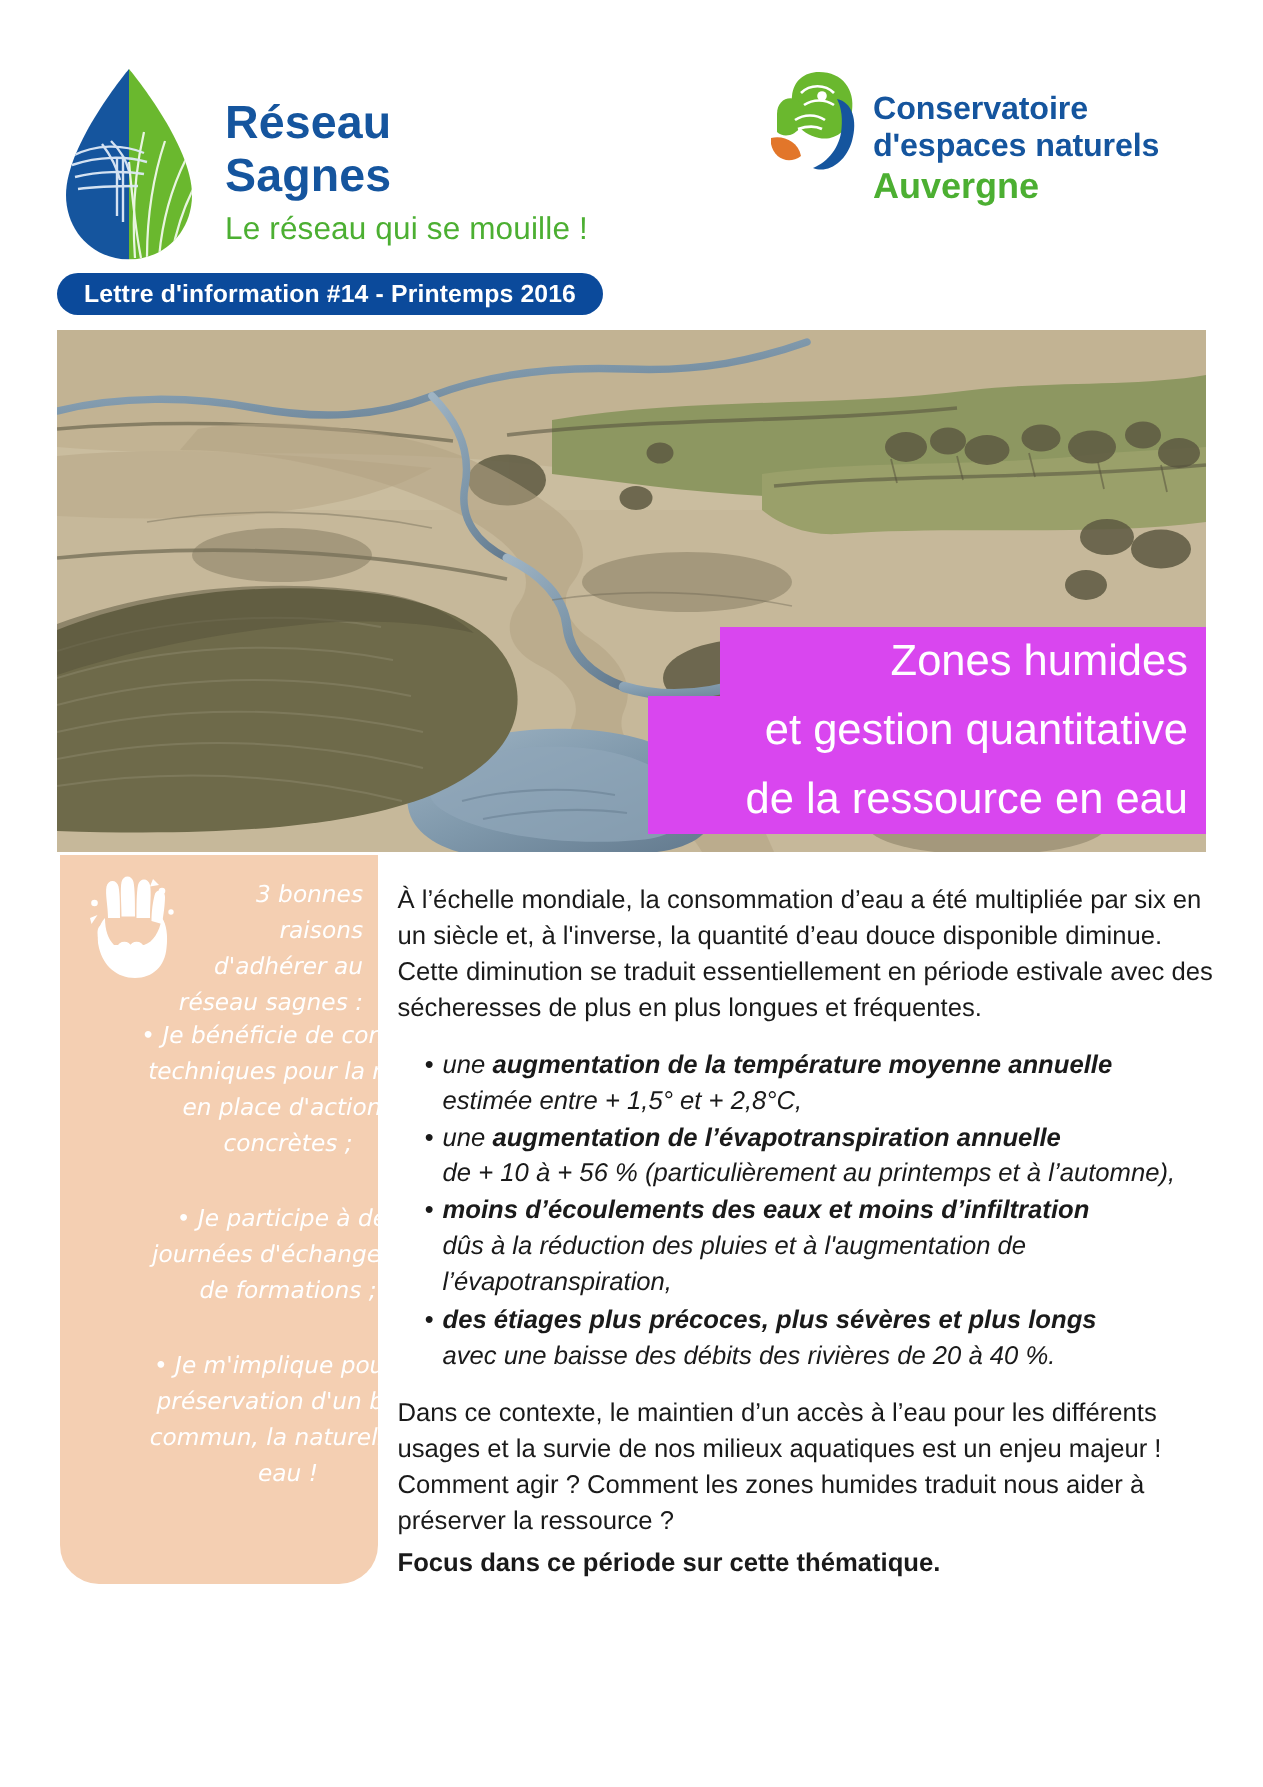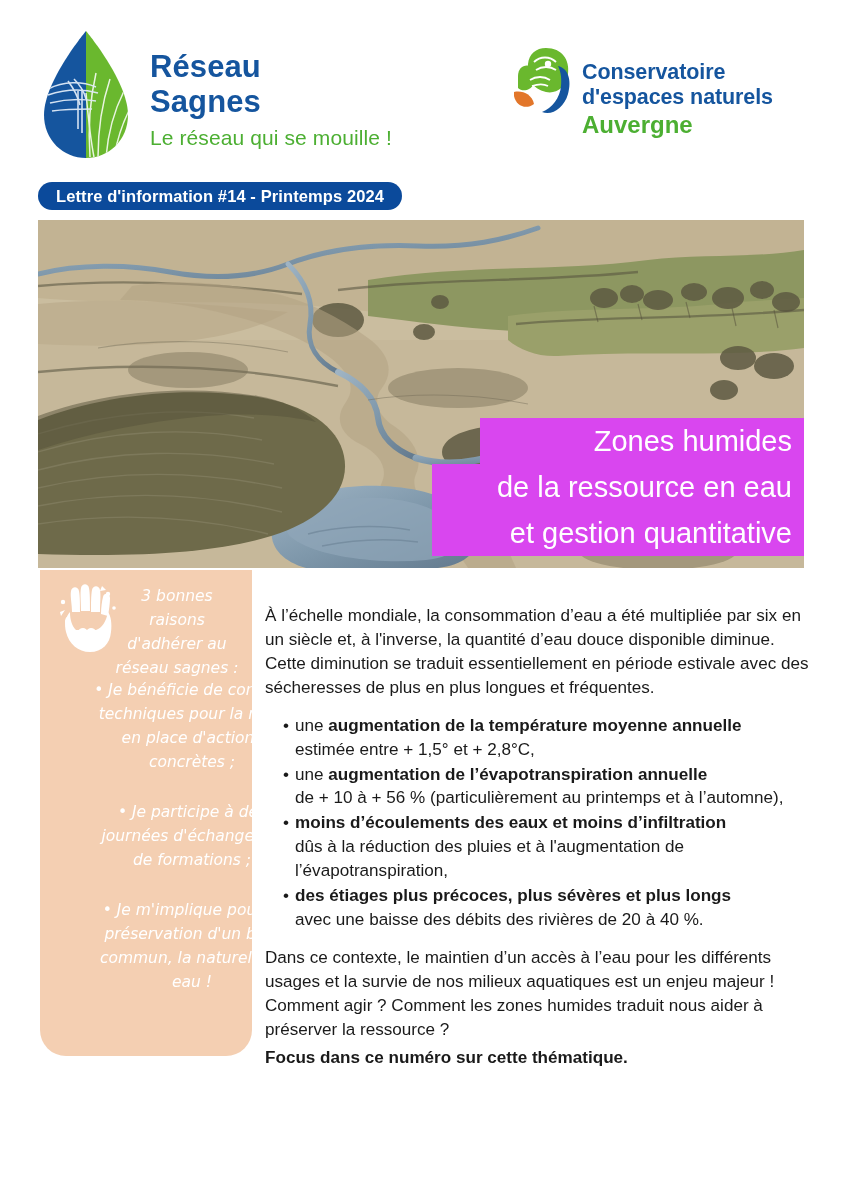--- a/index.html
+++ b/index.html
@@ -16,21 +16,21 @@
   }
 
   
   .header {
     position: absolute;
     left: 0; top: 0;
     width: 842px; height: 175px;
   }
   .logo-sagnes {
     position: absolute;
-    left: 38px; top: 29px;
+    left: 38px; top: 44px;
     width: 390px; height: 140px;
   }
   .drop-wrap {
     position: absolute;
     left: 0; top: 0;
     width: 96px; height: 132px;
   }
   .logo-text {
     position: absolute;
     left: 112px; top: 20px;
@@ -142,21 +142,21 @@
     width: 62px; height: 74px;
   }
   .side-head {
     position: absolute;
     left: 72px; top: 14px;
     width: 130px;
     font-family: "DejaVu Sans", sans-serif;
     font-size: 15.5px;
     font-style: italic;
     line-height: 1.55;
-    text-align: center;
+    text-align: right;
   }
   .side-list {
     position: absolute;
     left: 6px; top: 108px;
     width: 200px;
     font-family: "DejaVu Sans", sans-serif;
     font-style: italic;
     font-size: 15.5px;
     line-height: 1.55;
     margin-left: 46px;
@@ -165,28 +165,28 @@
   .side-item:last-child { margin-bottom: 0; }
 
   
   .content {
     position: absolute;
     left: 265px; top: 588px;
     width: 545px;
     color: #1a1a1a;
     font-size: 17.1px;
     line-height: 1.40;
-    margin-top: 16px;
   }
   .content p { margin: 0 0 14px 0; }
   .content p.tight { margin-bottom: 4px; }
   .bullets {
     margin: 0 0 14px 0;
     padding: 0;
     list-style: none;
+    font-style: italic;
   }
   .bullets > li {
     position: relative;
     padding-left: 30px;
     margin-bottom: 1px;
   }
   .bullets > li::before {
     content: "•";
     position: absolute;
     left: 18px;
@@ -258,21 +258,21 @@
     </div>
     <div class="cen-text">
       <div class="cen-line">Conservatoire</div>
       <div class="cen-line">d'espaces naturels</div>
       <div class="cen-sub">Auvergne</div>
     </div>
   </div>
 </div>
 
 <div class="pill">
-  <span>Lettre d'information #14 - Printemps 2024</span>
+  <span>Lettre d'information #14 - Printemps 2016</span>
 </div>
 
 <div class="photo">
   <svg width="766" height="348" viewBox="0 0 766 348" preserveAspectRatio="none" role="img">
     <defs>
       <linearGradient id="gDry" x1="0" y1="0" x2="0" y2="1">
         <stop offset="0%" stop-color="#cfc3a8"></stop>
         <stop offset="55%" stop-color="#c4b496"></stop>
         <stop offset="100%" stop-color="#a89madd"></stop>
       </linearGradient>
@@ -378,22 +378,22 @@
       <path d="M460 286 C510 280 560 282 600 292"></path>
       <path d="M470 316 C520 308 580 310 630 322"></path>
       <path d="M330 180 C380 172 440 174 490 184"></path>
       <path d="M60 128 C120 118 190 120 250 132"></path>
     </g>
   </svg>
 </div>
 
 <div class="title-block">
   <span class="title-line l1">Zones humides</span>
+  <span class="title-line">et gestion quantitative</span>
   <span class="title-line">de la ressource en eau</span>
-  <span class="title-line">et gestion quantitative</span>
 </div>
 
 <aside class="sidebar">
   <div class="hand-icon">
     <svg width="62" height="74" viewBox="0 0 62 74">
       <g fill="#ffffff">
         <path d="M16 30 C16 22 14 14 15 9 C16 4 22 4 23 9 C24 14 24 22 24 30 Z"></path>
         <path d="M25 29 C25 20 24 11 25 6 C26 1 32 1 33 6 C34 11 34 20 34 29 Z"></path>
         <path d="M35 30 C35 22 35 13 36 8 C37 3 43 3 44 8 C45 13 44 22 44 30 Z"></path>
         <path d="M45 32 C45 25 46 19 47 15 C48 10 54 11 54 16 C54 21 53 28 52 34 Z"></path>
@@ -431,14 +431,14 @@
     <li><span>une </span><b>augmentation de la température moyenne annuelle</b><span class="cont">estimée entre + 1,5° et + 2,8°C,</span></li>
 
     <li><span>une </span><b>augmentation de l’évapotranspiration annuelle</b><span class="cont">de + 10 à + 56 % (particulièrement au printemps et à l’automne),</span></li>
 
     <li><span></span><b>moins d’écoulements des eaux et moins d’infiltration</b><span class="cont">dûs à la réduction des pluies et à l'augmentation de l’évapotranspiration,</span></li>
 
     <li><span></span><b>des étiages plus précoces, plus sévères et plus longs</b><span class="cont">avec une baisse des débits des rivières de 20 à 40 %.</span></li>
   </ul>
 
   <p class="tight">Dans ce contexte, le maintien d’un accès à l’eau pour les différents usages et la survie de nos milieux aquatiques est un enjeu majeur ! Comment agir ? Comment les zones humides traduit nous aider à préserver la ressource ?</p>
-  <p><b>Focus dans ce numéro sur cette thématique.</b></p>
+  <p><b>Focus dans ce période sur cette thématique.</b></p>
 </main>
 
 </body></html>

